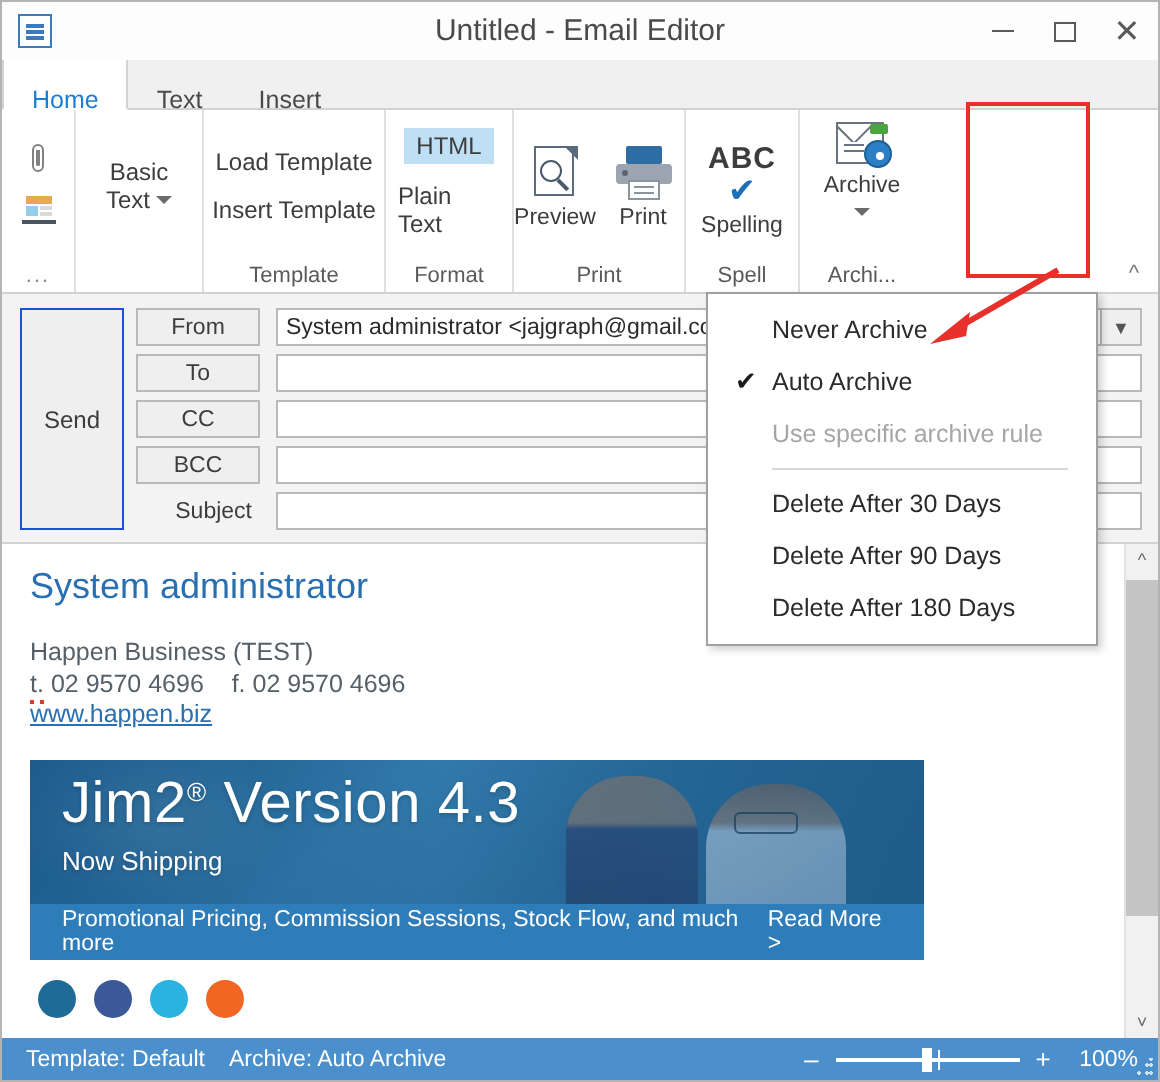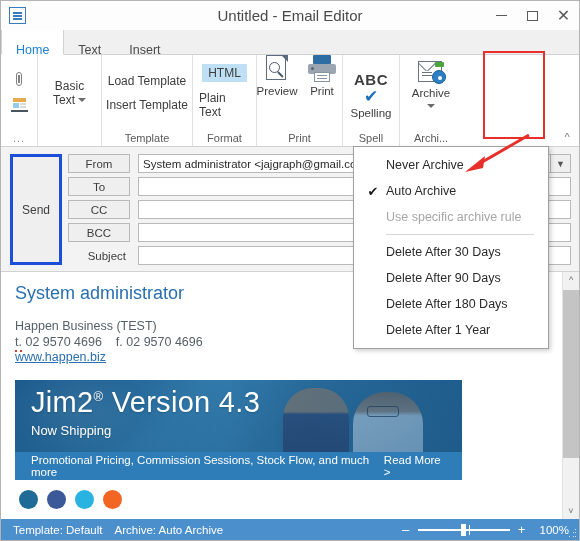--- a/index.html
+++ b/index.html
@@ -182,21 +182,21 @@
   .tmpl-item { font-size: 12px; color: #3d3d3d; white-space: nowrap; }
 
   
   .g-format { width: 64px; }
   .g-format .rgroup-body { flex-direction: column; justify-content: center; align-items: center; gap: 7px; }
   .fmt-item { font-size: 12px; color: #3d3d3d; padding: 2px 6px; }
   .fmt-item.selected { background: #bfdff5; }
 
   
   .g-print { width: 86px; }
-  .g-print .rgroup-body { flex-direction: row; justify-content: space-between; align-items: flex-start; padding-top: 0; gap: 4px; }
+  .g-print .rgroup-body { flex-direction: row; justify-content: center; align-items: flex-start; padding-top: 18px; gap: 4px; }
   .btn-v { width: 40px; display: flex; flex-direction: column; align-items: center; gap: 3px; }
   .btn-v .lbl { font-size: 11.5px; color: #3d3d3d; }
   .preview-icon { width: 24px; height: 27px; position: relative; }
   .preview-icon .pg {
     position: absolute; left: 1px; top: 0;
     width: 20px; height: 25px;
     border: 1.4px solid #5b6b7b;
     background: #ffffff;
     box-sizing: border-box;
   }
@@ -304,21 +304,21 @@
     border-bottom: 1px solid #d2d2d2;
     padding: 7px 0 6px 0;
     display: flex;
     position: relative;
     flex: none;
   }
   .send-btn {
     width: 52px;
     margin-left: 9px;
     background: #efefef;
-    border: 3px solid #1d4ed8;
+    border: 1px solid #1d4ed8;
     display: flex; align-items: center; justify-content: center;
     font-size: 12px; color: #3d3d3d;
     box-sizing: border-box;
   }
   .fields { flex: 1; margin-left: 6px; margin-right: 8px; }
   .frow { display: flex; align-items: center; margin-bottom: 4px; height: 19px; }
   .frow:last-child { margin-bottom: 0; }
   .fbtn {
     width: 62px; height: 19px;
     background: #efefef;
@@ -765,22 +765,18 @@
     <span class="mtext">Delete After 30 Days</span>
   </div>
   <div class="mitem">
     <span class="chk"></span>
     <span class="mtext">Delete After 90 Days</span>
   </div>
   <div class="mitem">
     <span class="chk"></span>
     <span class="mtext">Delete After 180 Days</span>
   </div>
-  <div class="mitem">
-    <span class="chk"></span>
-    <span class="mtext">Delete After 1 Year</span>
-  </div>
 </div>
 
 <svg class="arrow-svg" width="80" height="42" viewBox="0 0 80 42">
   <line x1="74" y1="3" x2="22" y2="33" stroke="#e8302a" stroke-width="3"></line>
   <polygon points="10,40 30,24 28,36" fill="#e8302a"></polygon>
 </svg>
 
 </body></html>

